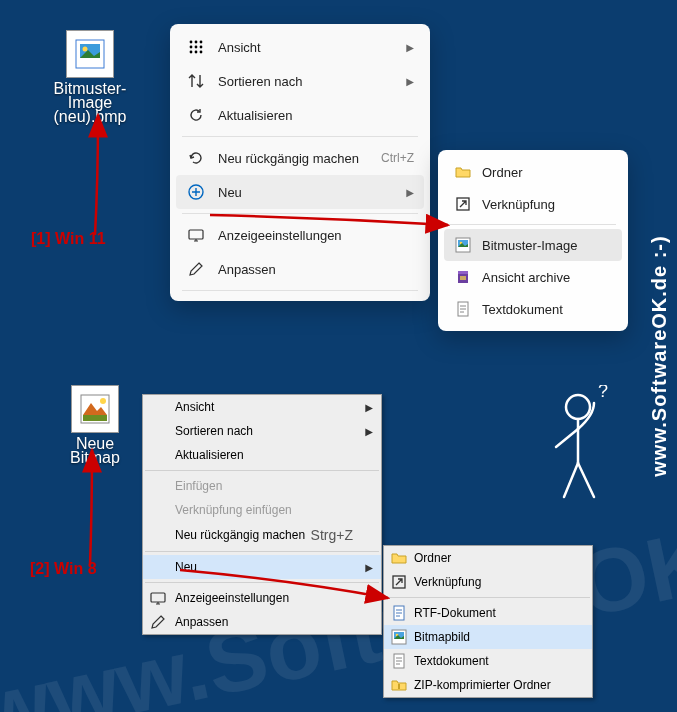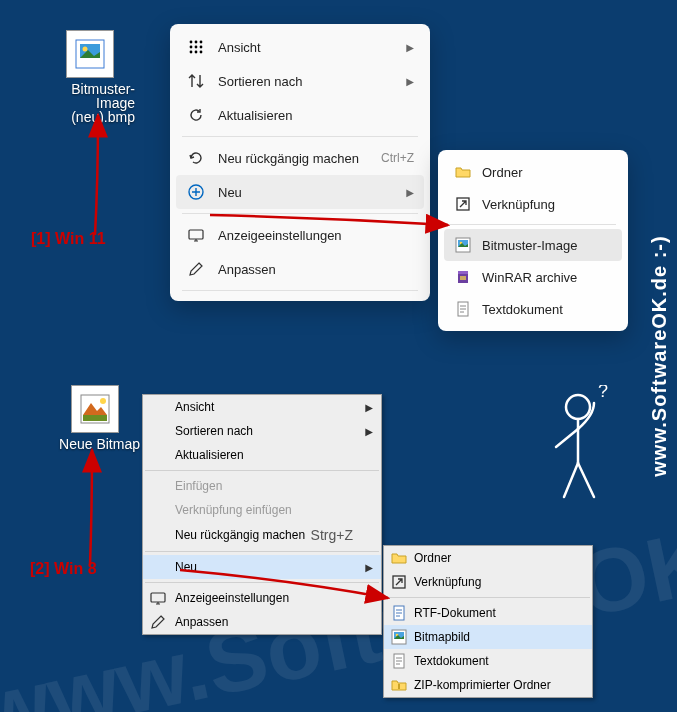--- a/index.html
+++ b/index.html
@@ -1,17 +1,17 @@
 <!DOCTYPE html>
 <html><head>
 <meta charset="utf-8">
 <style>
 * { margin: 0; padding: 0; box-sizing: border-box; font-family: "Segoe UI", Arial, sans-serif; }
 body { width: 677px; height: 712px; background: #0b3d6f; position: relative; overflow: hidden; }
-.desktop-icon { position: absolute; width: 90px; text-align: right; color: #fff; font-size: 14px; }
+.desktop-icon { position: absolute; width: 90px; text-align: center; color: #fff; font-size: 16px; }
 .desktop-icon .img { width: 48px; height: 48px; margin: 0 auto 4px; background: #fff; border: 1px solid #999; display: flex; align-items: center; justify-content: center; }
 .desktop-icon .img svg { width: 32px; height: 32px; }
 .desktop-icon .label { text-shadow: 0 1px 2px rgba(0,0,0,.6); line-height: 14px; }
 
 
 .menu11 { position: absolute; background: #f9f9f9; border-radius: 8px; box-shadow: 0 8px 24px rgba(0,0,0,.25); padding: 6px; font-size: 13px; color: #222; min-width: 260px; }
 .menu11 .item { display: flex; align-items: center; padding: 7px 10px; border-radius: 4px; cursor: default; }
 .menu11 .item:hover, .menu11 .item.hover { background: #ededed; }
 .menu11 .item .ico { width: 20px; height: 20px; margin-right: 12px; display: flex; align-items: center; justify-content: center; flex-shrink: 0; }
 .menu11 .item .txt { flex: 1; }
@@ -177,21 +177,21 @@
       <span>Bitmuster-Image</span>
     </div>
     <div class="sitem">
       <span class="sico">
         <svg width="16" height="16" viewBox="0 0 16 16">
           <rect x="3" y="2" width="10" height="12" fill="#6b3fa0"></rect>
           <rect x="3" y="2" width="10" height="3" fill="#8e5ec7"></rect>
           <rect x="5" y="7" width="6" height="4" fill="#c9a864"></rect>
         </svg>
       </span>
-      <span>WinRAR archive</span>
+      <span>Ansicht archive</span>
     </div>
     <div class="sitem">
       <span class="sico">
         <svg width="16" height="16" viewBox="0 0 16 16">
           <rect x="3" y="1" width="10" height="14" fill="#fff" stroke="#888"></rect>
           <path d="M5 5 L11 5 M5 8 L11 8 M5 11 L9 11" stroke="#888"></path>
         </svg>
       </span>
       <span>Textdokument</span>
     </div>

